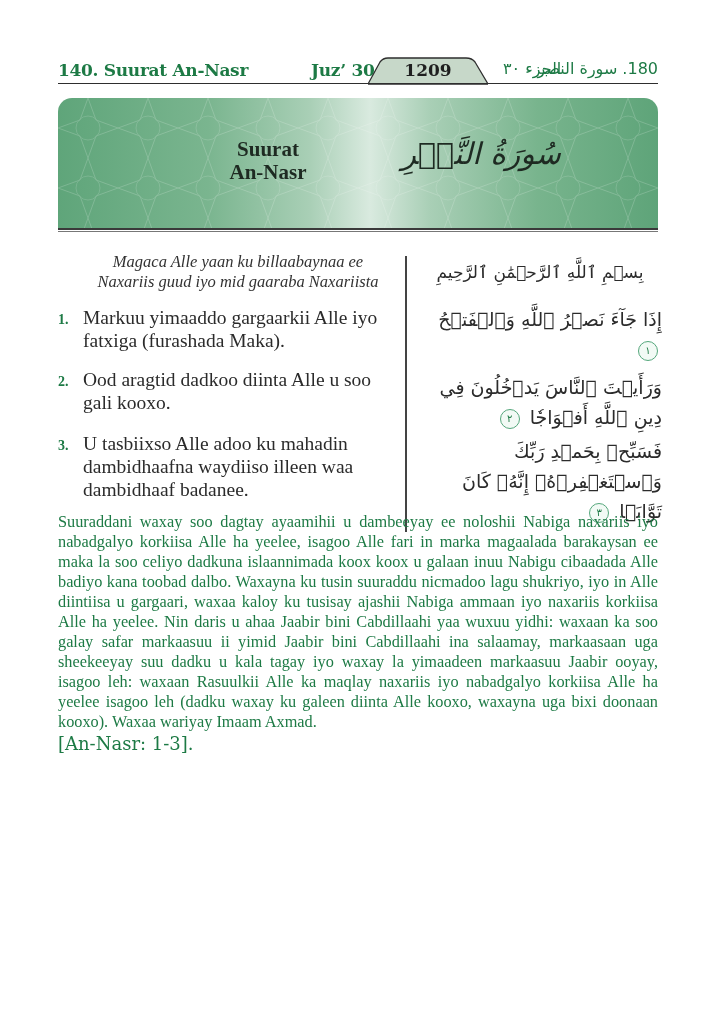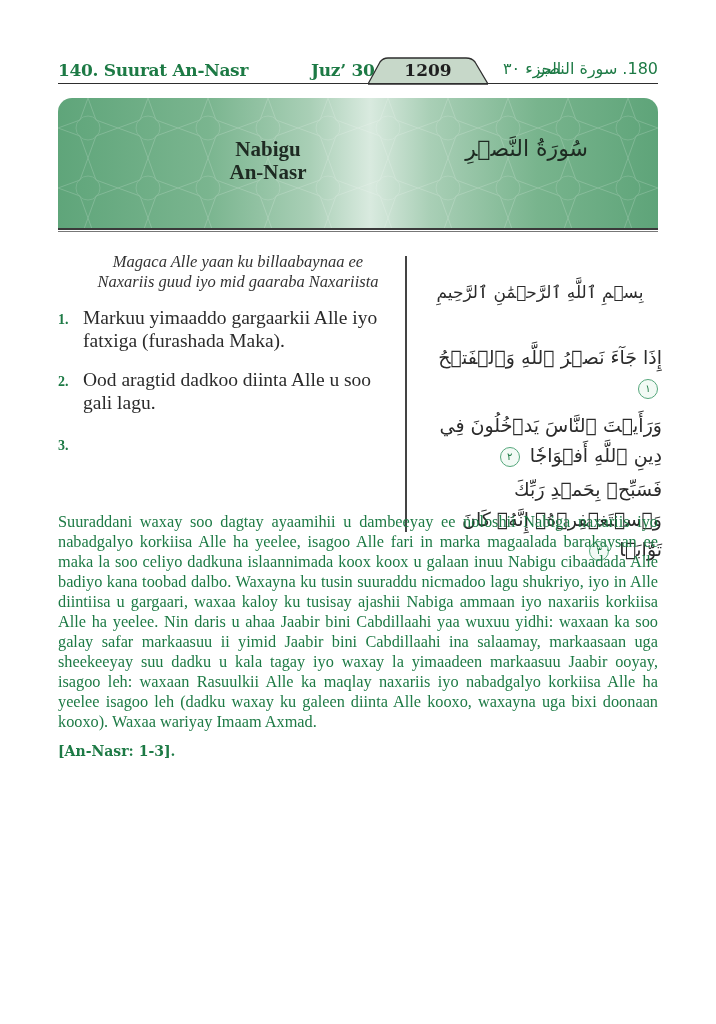--- a/index.html
+++ b/index.html
@@ -23,53 +23,53 @@
 
   .banner { position: absolute; left: 58px; top: 98px; width: 600px; height: 130px;
             border-radius: 14px 14px 0 0; overflow: hidden;
             background: linear-gradient(90deg, #5fa57a 0%, #7ab58f 25%, #a9cfb6 42%, #d9eadf 52%, #a9cfb6 62%, #78b48d 80%, #5ea479 100%); }
   .banner-pattern { position: absolute; inset: 0; opacity: 0.18; }
   .banner-rule-1 { position: absolute; left: 58px; top: 228px; width: 600px; height: 2px; background: #3a3a3a; }
   .banner-rule-2 { position: absolute; left: 58px; top: 231px; width: 600px; height: 1px; background: #777; }
   .banner-title-latin { position: absolute; left: 130px; top: 40px; width: 160px; text-align: center;
                         font-size: 21px; font-weight: bold; color: #1e2a22; line-height: 23px;
                         font-family: "Liberation Serif", serif; }
-  .banner-title-arabic { position: absolute; right: 70px; top: 38px; font-size: 22px; color: #1e2a22;
-                         direction: rtl; font-family: "DejaVu Sans", sans-serif; }
+  .banner-title-arabic { position: absolute; right: 97px; top: 38px; font-size: 30px; color: #1e2a22;
+                         direction: rtl; font-family: "DejaVu Sans", sans-serif; font-style: italic; }
 
   .col-divider { position: absolute; left: 405px; top: 256px; width: 1.5px; height: 276px; background: #444; }
 
   .col-left { position: absolute; left: 58px; top: 252px; width: 338px; }
   .basmala-latin { text-align: center; font-style: italic; font-size: 16.5px; line-height: 20px;
                    color: #333; margin-left: 30px; width: 300px;
                    font-family: "Liberation Serif", serif; }
   .verse { position: relative; padding-left: 25px; font-size: 19.5px; line-height: 23px; color: #2b2b2b;
            font-family: "Liberation Serif", serif; }
   .verse-num { position: absolute; left: 0; top: 2px; font-size: 14px; color: #1d7a45; font-weight: bold;
                font-family: "Liberation Serif", serif; }
   .verse-1 { margin-top: 14px; }
   .verse-2 { margin-top: 16px; }
   .verse-3 { margin-top: 18px; }
 
   .col-right { position: absolute; left: 418px; top: 262px; width: 244px; direction: rtl; }
-  .basmala-arabic { text-align: center; font-size: 17px; color: #2b2b2b; font-family: "DejaVu Sans", sans-serif; margin-top: 20px; }
+  .basmala-arabic { text-align: center; font-size: 17px; color: #2b2b2b; font-family: "DejaVu Sans", sans-serif; }
   .ayah { font-size: 19px; line-height: 30px; color: #2b2b2b; text-align: right;
           font-family: "DejaVu Sans", sans-serif; }
   .ayah-marker { display: inline-block; width: 18px; height: 18px; border: 1.5px solid #55a77c; border-radius: 50%;
                  color: #1d7a45; font-size: 10px; line-height: 18px; text-align: center;
                  vertical-align: middle; margin-right: 4px; background: #f2faf5; direction: rtl; }
-  .ayah-1 { margin-top: 40px; }
+  .ayah-1 { margin-top: 22px; }
   .ayah-2 { margin-top: 8px; }
   .ayah-3 { margin-top: 4px; }
 
   .commentary { position: absolute; left: 58px; top: 512px; width: 600px; text-align: justify;
                 font-size: 16.3px; line-height: 20px; color: #1d7a45;
                 font-family: "Liberation Serif", serif; }
-  .citation { display: block; font-weight: bold; font-size: 14px; color: #1d7a45;
-              font-family: "DejaVu Serif", serif; margin-top: 9px; }
+  .citation { display: block; font-weight: normal; font-size: 18px; color: #1d7a45;
+              font-family: "DejaVu Serif", serif; margin-top: 2px; }
 </style>
 </head>
 <body>
 
 <div class="page-header">
   <span class="hdr-title-latin">140. Suurat An-Nasr</span>
   <span class="hdr-juz-latin">Juz’ 30</span>
   <div class="page-tab">
     <svg width="120" height="28" viewBox="0 0 120 28">
       <path d="M0 27 L12 5 Q15 1 20 1 L98 1 Q104 1 107 5 L120 27 Z" fill="#c7d8c9" stroke="#2e2e2e" stroke-width="1.3"></path>
@@ -85,40 +85,41 @@
   <svg class="banner-pattern" width="600" height="130">
     <defs>
       <pattern id="geo" width="60" height="60" patternUnits="userSpaceOnUse">
         <path d="M30 0 L38 22 L60 30 L38 38 L30 60 L22 38 L0 30 L22 22 Z" fill="none" stroke="#ffffff" stroke-width="1"></path>
         <circle cx="30" cy="30" r="12" fill="none" stroke="#ffffff" stroke-width="0.8"></circle>
       </pattern>
     </defs>
     <rect width="600" height="130" fill="url(#geo)"></rect>
   </svg>
   <div class="banner-title-latin">
-    <div>Nabigu</div>
+    <div>Suurat</div>
     <div>An-Nasr</div>
   </div>
   <div class="banner-title-arabic">سُورَةُ النَّصۡرِ</div>
 </div>
 <div class="banner-rule-1"></div>
 <div class="banner-rule-2"></div>
 
 <div class="col-left">
   <div class="basmala-latin">Magaca Alle yaan ku billaabaynaa ee Naxariis guud iyo mid gaaraba Naxariista</div>
   <div class="verse verse-1">
     <span class="verse-num">1.</span>
     <span>Markuu yimaaddo gargaarkii Alle iyo fatxiga (furashada Maka).</span>
   </div>
   <div class="verse verse-2">
     <span class="verse-num">2.</span>
-    <span>Ood aragtid dadkoo diinta Alle u soo gali lagu.</span>
+    <span>Ood aragtid dadkoo diinta Alle u soo gali kooxo.</span>
   </div>
   <div class="verse verse-3">
     <span class="verse-num">3.</span>
+    <span>U tasbiixso Alle adoo ku mahadin dambidhaafna waydiiso illeen waa dambidhaaf badanee.</span>
   </div>
 </div>
 
 <div class="col-divider"></div>
 
 <div class="col-right">
   <div class="basmala-arabic">بِسۡمِ ٱللَّهِ ٱلرَّحۡمَٰنِ ٱلرَّحِيمِ</div>
   <div class="ayah ayah-1">
     <span>إِذَا جَآءَ نَصۡرُ ٱللَّهِ وَٱلۡفَتۡحُ</span>
     <span class="ayah-marker">١</span>

